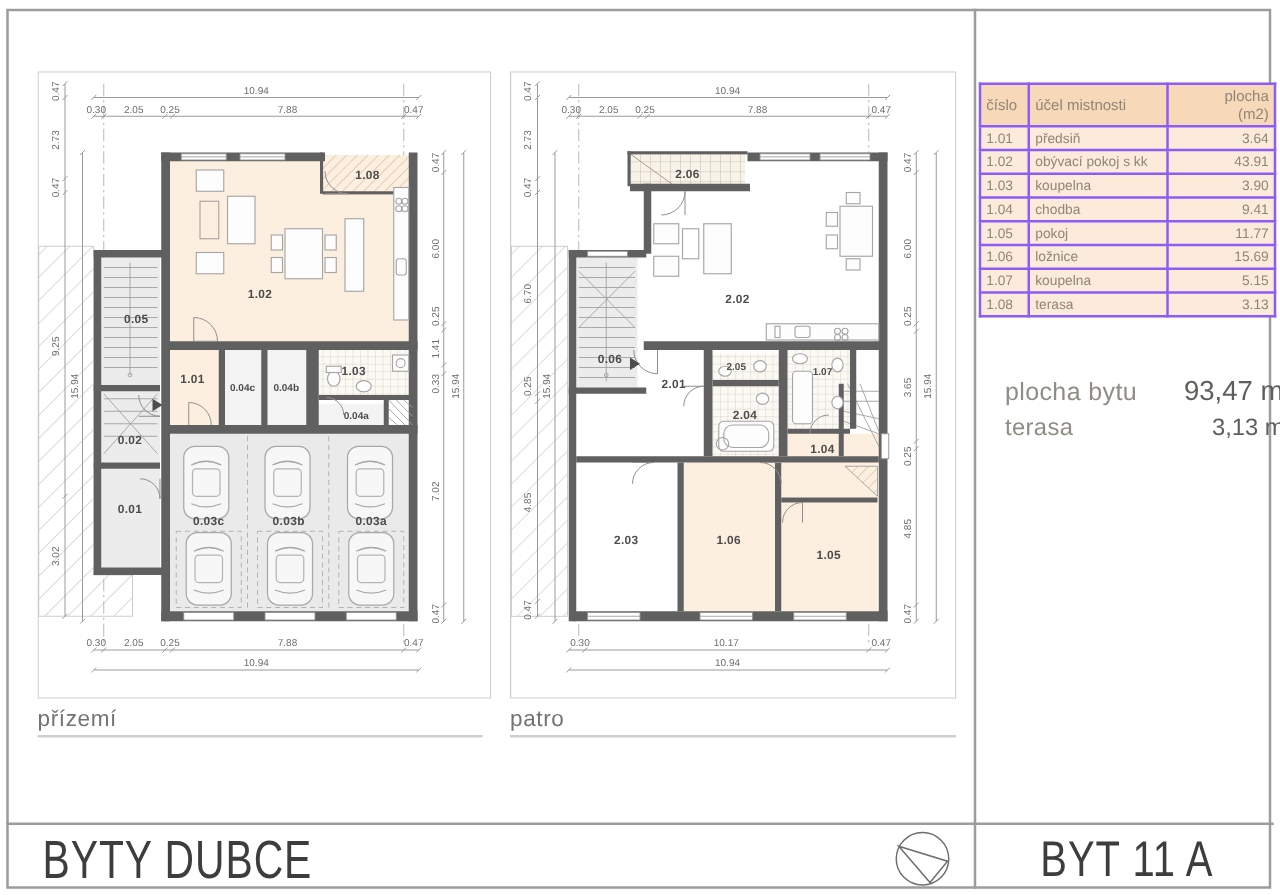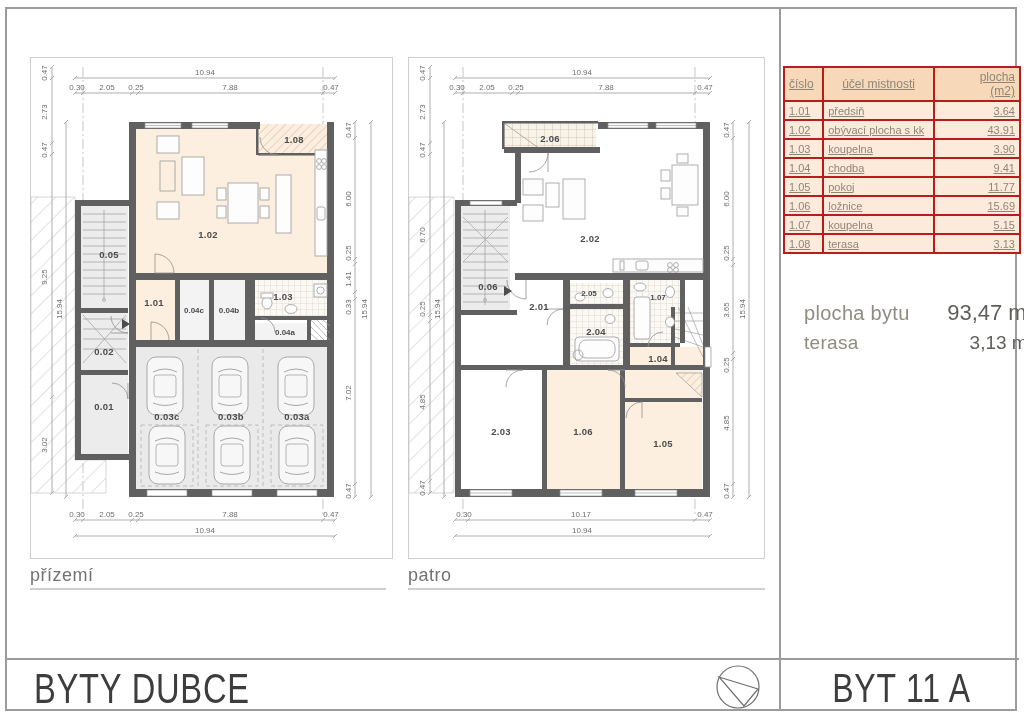--- a/index.html
+++ b/index.html
@@ -26,22 +26,22 @@
   .furn{fill:#fdfdfd;stroke:#a5a5a5;stroke-width:.9;}
   .furn2{fill:none;stroke:#a5a5a5;stroke-width:.9;}
   .arc{fill:none;stroke:#8f8f8f;stroke-width:.8;}
   .stair{stroke:#9f9f9f;stroke-width:.7;}
   .dash{stroke:#b3b3b3;stroke-width:.8;stroke-dasharray:4 3;fill:none;}
   .win{fill:#fff;stroke:#8f8f8f;stroke-width:.7;}
 
   
   .room-table{position:absolute;left:783px;top:66px;width:238px;border-collapse:collapse;
       font-size:11px;color:#8f8678;}
-  .room-table td,.room-table th{background:#fcebda;border:2px solid #b91c1c;padding:1px 4px;
-      font-weight:normal;text-align:left;height:15px;text-decoration:underline;}
+  .room-table td,.room-table th{background:#fcebda;border:2px solid #8b5cf6;padding:1px 4px;
+      font-weight:normal;text-align:left;height:15px;}
   .room-table th{background:#f7d9b9;font-size:12px;height:30px;vertical-align:middle;}
   .room-table .num{text-align:right;}
   .room-table{border:1px solid #e5c9a7;}
 
   
   .info{position:absolute;left:804px;top:300px;width:230px;color:#8f8c82;}
   .info-row{display:flex;justify-content:space-between;align-items:baseline;margin-bottom:6px;}
   .info-label{font-size:19px;letter-spacing:.3px;}
   .info-value{font-size:19px;font-weight:normal;color:#5f5e5a;}
   .info-row.big .info-label{font-size:20px;}
@@ -407,34 +407,34 @@
     <text class="dt" transform="rotate(-90 337 252)" x="337" y="252">15.94</text>
   </svg>
   </div>
   <div class="plan-title" style="left:408px;width:357px;">patro</div>
   <div class="plan-underline" style="left:408px;width:357px;"></div>
 
   <table class="room-table">
     <tbody>
         <tr>
       <th style="width:32px;">číslo</th>
-      <th style="width:134px;text-align:center;">účel mistnosti</th>
+      <th style="width:134px;">účel mistnosti</th>
       <th class="num" style="width:56px;padding-left:32px;">
         <span>plocha</span><br>
         <span>(m2)</span>
       </th>
     </tr>
     <tr>
           <td>1.01</td>
           <td>předsiň</td>
           <td class="num">3.64</td>
         </tr>
     <tr>
           <td>1.02</td>
-          <td>obývací plocha s kk</td>
+          <td>obývací pokoj s kk</td>
           <td class="num">43.91</td>
         </tr>
     <tr>
           <td>1.03</td>
           <td>koupelna</td>
           <td class="num">3.90</td>
         </tr>
     <tr>
           <td>1.04</td>
           <td>chodba</td>

